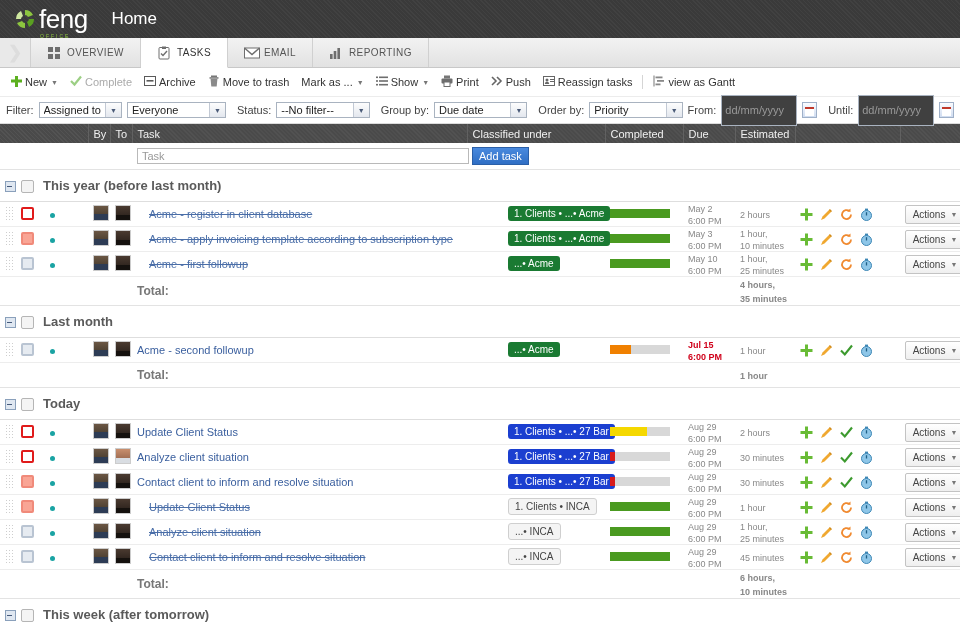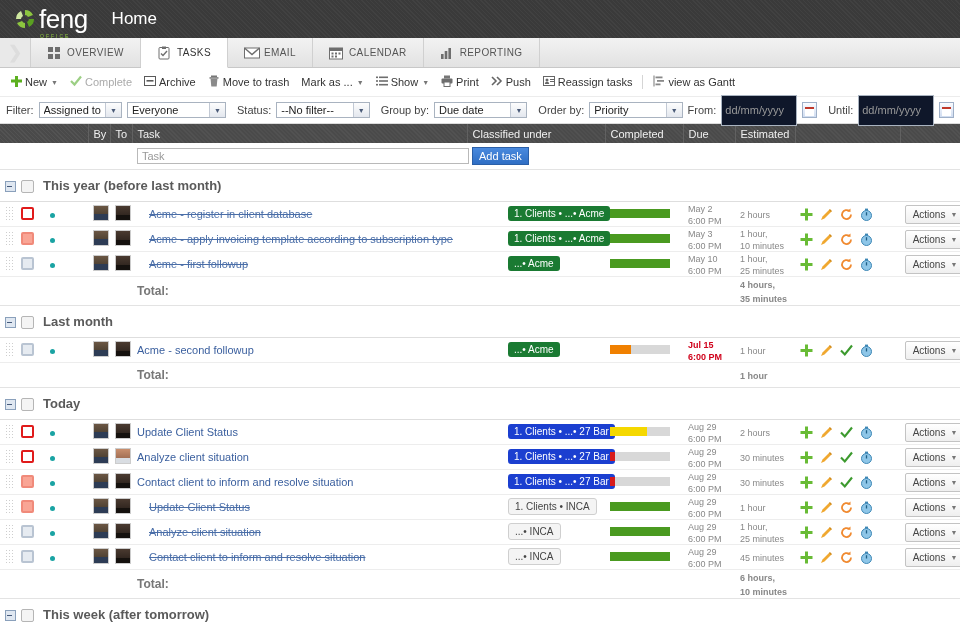--- a/index.html
+++ b/index.html
@@ -67,21 +67,21 @@
     height:16px;border:1px solid #a9b3c0;background:#fff;
     font-size:11px;color:#222;padding:0 0 0 4px;box-sizing:border-box;
   }
   .sel .txt{padding-right:4px;overflow:hidden;}
   .sel .arr{
     width:15px;height:14px;border-left:1px solid #c2c9d4;
     background:linear-gradient(#fdfdfd,#e3e7ee);
     display:flex;align-items:center;justify-content:center;color:#4a5a78;font-size:7px;
   }
   .txtin{
-    height:31px;border:1px solid #a9b3c0;background:#0f172a;
+    height:31px;border:1px solid #a9b3c0;background:#404040;
     font-size:11px;color:#999;padding:0 3px;box-sizing:border-box;
     display:inline-flex;align-items:center;
   }
   .calbtn{
     width:14px;height:14px;border:1px solid #9fb0c8;
     background:linear-gradient(#fbfcff,#cfdcf0);display:inline-block;position:relative;
   }
   .calbtn:after{content:"";position:absolute;left:2px;top:4px;width:9px;height:7px;background:#fff;border-top:2px solid #c0392b;}
   
   table.grid{border-collapse:collapse;width:960px;table-layout:fixed;}
@@ -188,34 +188,20 @@
             <path d="M4 7.5 L6 9.5 L10 5" stroke="#6e6e6e" stroke-width="1.4" fill="none"></path>
           </svg></span>
         <span>TASKS</span>
       </div>
       <div class="tab">
         <span class="ic"><svg width="16" height="14" viewBox="0 0 16 14">
             <rect x="0.5" y="2" width="15" height="10" fill="#fff" stroke="#6e6e6e"></rect>
             <path d="M0.5 2 L8 8.5 L15.5 2" stroke="#6e6e6e" stroke-width="1.4" fill="none"></path>
           </svg></span>
         <span>EMAIL</span>
-      </div>
-      <div class="tab">
-        <span class="ic"><svg width="14" height="14" viewBox="0 0 14 14">
-            <rect x="0.5" y="2" width="13" height="11" fill="#fff" stroke="#6e6e6e"></rect>
-            <rect x="0.5" y="2" width="13" height="3" fill="#6e6e6e"></rect>
-            <g fill="#6e6e6e">
-              <rect x="2.5" y="6.5" width="2" height="2"></rect>
-              <rect x="6" y="6.5" width="2" height="2"></rect>
-              <rect x="9.5" y="6.5" width="2" height="2"></rect>
-              <rect x="2.5" y="9.5" width="2" height="2"></rect>
-              <rect x="6" y="9.5" width="2" height="2"></rect>
-            </g>
-          </svg></span>
-        <span>CALENDAR</span>
       </div>
       <div class="tab">
         <span class="ic"><svg width="14" height="14" viewBox="0 0 14 14">
             <g fill="#6e6e6e">
               <rect x="1" y="8" width="2.6" height="5"></rect>
               <rect x="4.7" y="5" width="2.6" height="8"></rect>
               <rect x="8.4" y="2" width="2.6" height="11"></rect>
             </g>
           </svg></span>
         <span>REPORTING</span>

